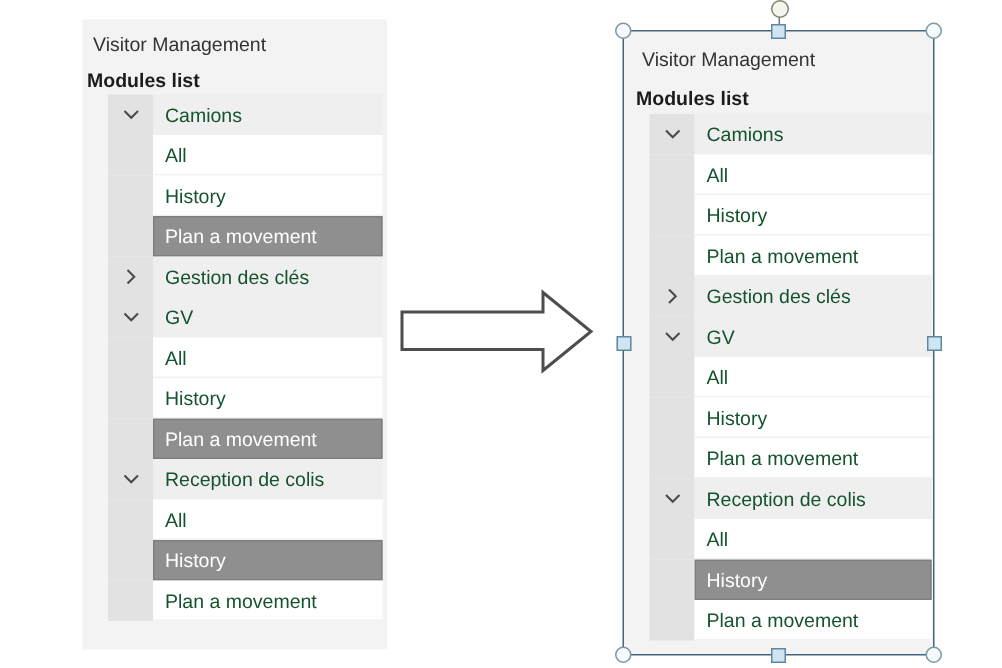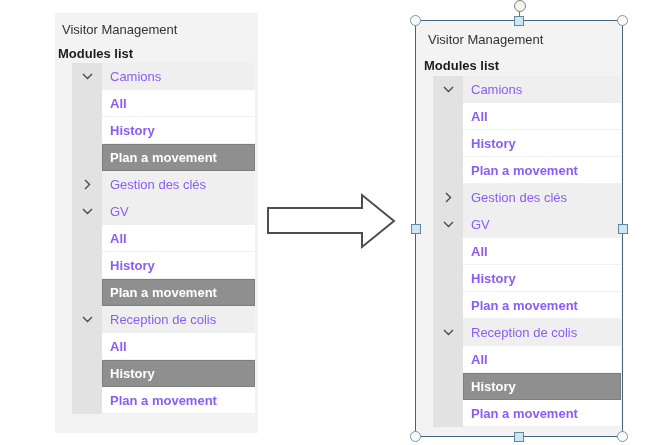--- a/index.html
+++ b/index.html
@@ -18,24 +18,24 @@
     position:absolute;font-size:13px;font-weight:bold;color:#1c1c1c;white-space:nowrap;
   }
   .tree{position:absolute;}
   .tree-row{display:flex;height:27px;align-items:stretch;}
   .gutter{
     width:30px;background:#e2e2e2;flex:0 0 30px;
     display:flex;align-items:center;justify-content:center;
   }
   .row-label{
     flex:1;display:flex;align-items:center;padding-left:8px;
-    font-size:13px;color:#8b5cf6;white-space:nowrap;overflow:hidden;
+    font-size:13px;color:#14532d;white-space:nowrap;overflow:hidden;
   }
   .tree-row.parent .row-label{background:#efefef;}
-  .tree-row.child .row-label{background:#ffffff;box-shadow:inset 0 -1px 0 #f1f1f1;font-weight:bold;}
+  .tree-row.child .row-label{background:#ffffff;box-shadow:inset 0 -1px 0 #f1f1f1;}
   .tree-row.selected .row-label{
     background:#8f8f8f;color:#ffffff;
     box-shadow:inset 0 0 0 1px #7e7e7e;
   }
   #transform-arrow{position:absolute;left:260px;top:186px;}
   
   #selection-border{
     position:absolute;left:415px;top:20px;width:208px;height:417px;
     border:1px solid #44657c;box-sizing:border-box;pointer-events:none;
   }

